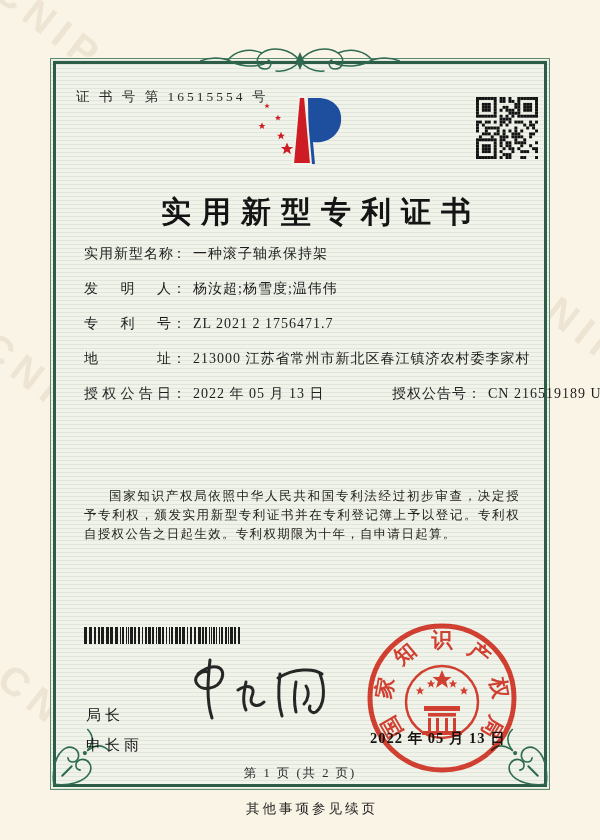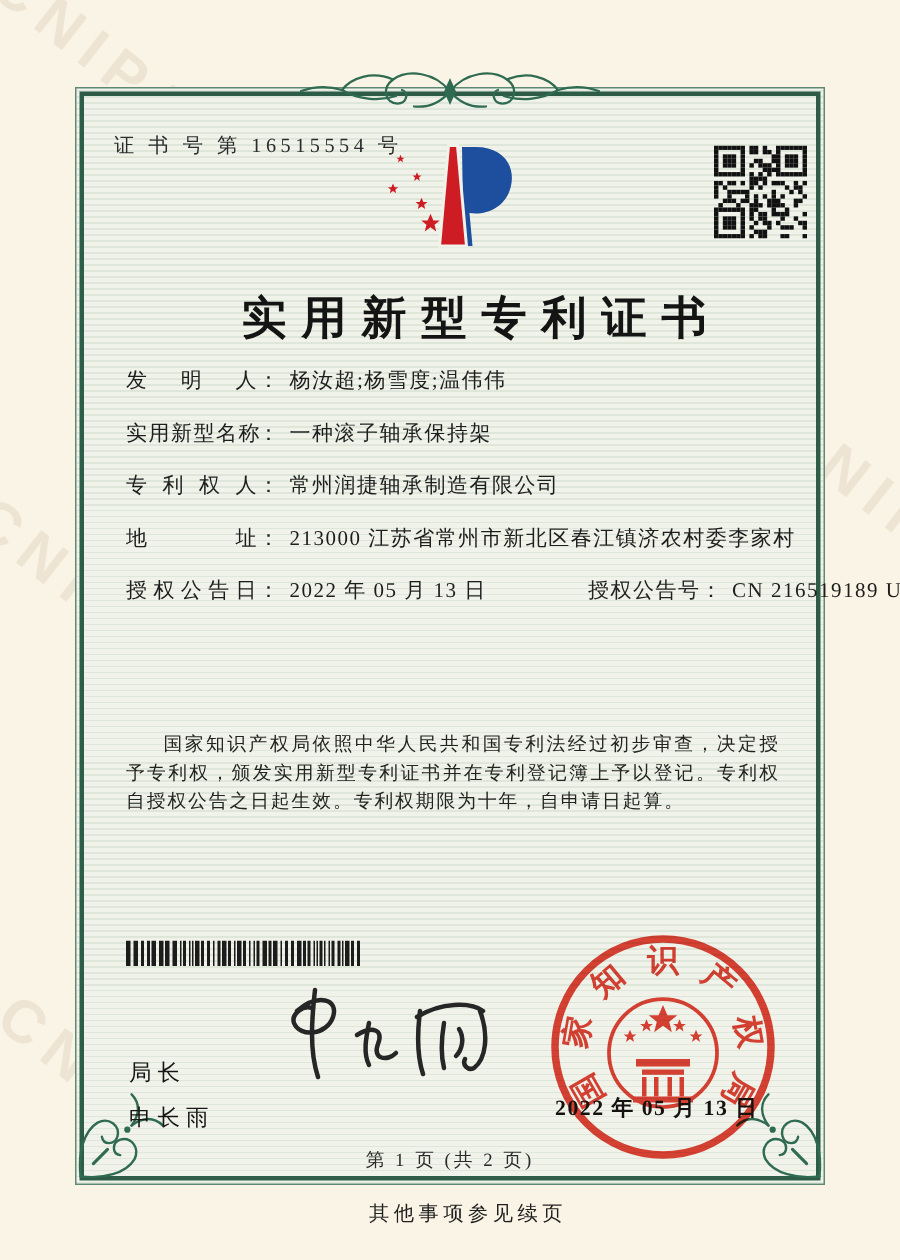--- a/index.html
+++ b/index.html
@@ -366,27 +366,27 @@
         <rect x="32.48" y="59.05" width="2.95" height="2.95" fill="#111"></rect>
         <rect x="44.29" y="59.05" width="2.95" height="2.95" fill="#111"></rect>
         <rect x="47.24" y="59.05" width="2.95" height="2.95" fill="#111"></rect>
         <rect x="59.05" y="59.05" width="2.95" height="2.95" fill="#111"></rect>
       </svg></div>
 
   <h1 class="title">实用新型专利证书</h1>
 
   <div class="fields">
     <div class="frow">
+      <span class="flabel">实用新型名称</span><span class="fcolon">：</span><span class="fvalue">一种滚子轴承保持架</span>
+    </div>
+    <div class="frow">
       <span class="flabel">发明人</span><span class="fcolon">：</span><span class="fvalue">杨汝超;杨雪度;温伟伟</span>
     </div>
     <div class="frow">
-      <span class="flabel">实用新型名称</span><span class="fcolon">：</span><span class="fvalue">一种滚子轴承保持架</span>
-    </div>
-    <div class="frow">
-      <span class="flabel">专利权人</span><span class="fcolon">：</span><span class="fvalue">常州润捷轴承制造有限公司</span>
+      <span class="flabel">专利号</span><span class="fcolon">：</span><span class="fvalue">ZL 2021 2 1756471.7</span>
     </div>
     <div class="frow">
       <span class="flabel">地址</span><span class="fcolon">：</span><span class="fvalue">213000 江苏省常州市新北区春江镇济农村委李家村</span>
     </div>
     <div class="frow">
       <span class="flabel">授权公告日</span><span class="fcolon">：</span><span class="fvalue">2022 年 05 月 13 日</span>
       <span class="grant-pair">
         <span>授权公告号</span><span class="fcolon">：</span><span class="fvalue">CN 216519189 U</span>
       </span>
     </div>

